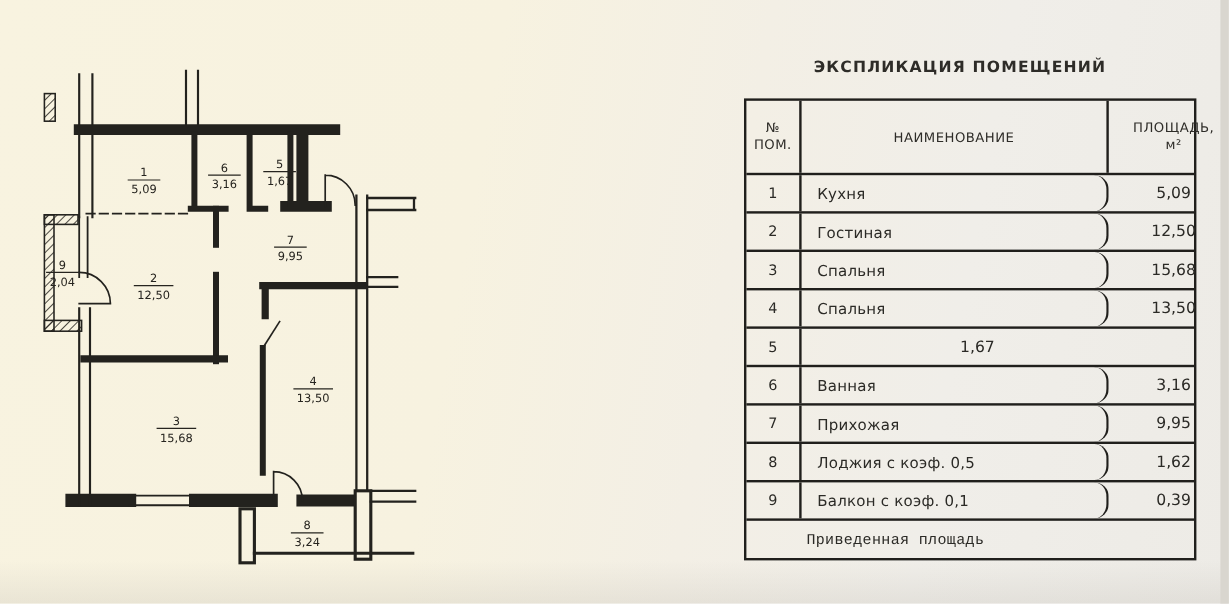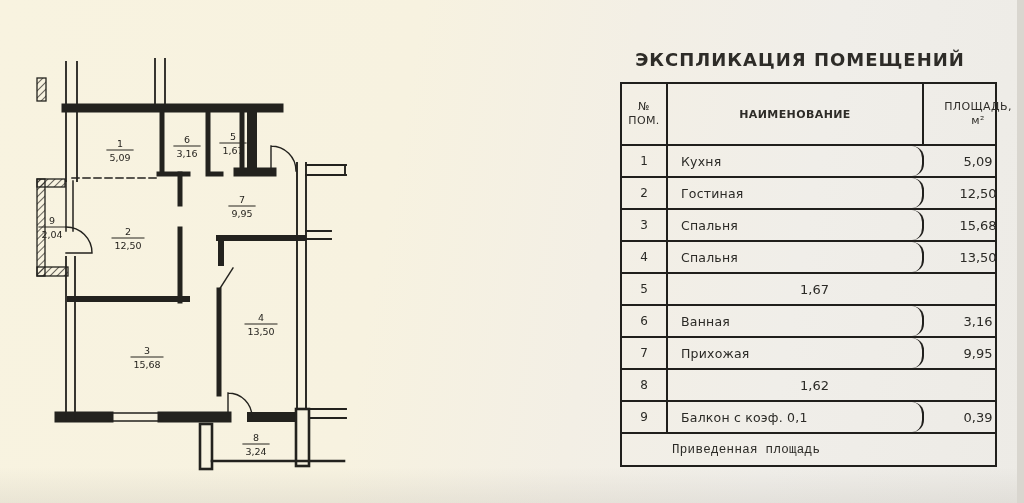--- a/index.html
+++ b/index.html
@@ -8,21 +8,21 @@
     font-family:"DejaVu Sans",sans-serif;color:#2b2a26;
     background:linear-gradient(100deg,#f8f3e0 0%,#f7f2e0 38%,#f3efe5 58%,#f0eee9 76%,#edebe6 100%);
   }
   .bottom-shade{position:absolute;left:0;right:0;bottom:0;height:36px;
     background:linear-gradient(to bottom,rgba(190,186,178,0) 0%,rgba(190,186,178,.25) 100%);}
   .right-edge{position:absolute;top:0;right:0;width:7px;height:503px;background:#d9d6cf;}
   .plan-svg{position:absolute;left:0;top:0;}
 
   .table-title{
     position:absolute;left:600px;top:49px;width:400px;text-align:center;
-    font-size:18px;letter-spacing:1px;color:#2e2c28;font-weight:bold;
+    font-size:13px;letter-spacing:1px;color:#2e2c28;font-weight:bold;
   }
   .extable{
     position:absolute;left:620px;top:82px;width:377px;
     border:2.5px solid #201f1c;box-sizing:border-box;
   }
   .trow{display:grid;grid-template-columns:46px 1fr 71px;border-top:2px solid #201f1c;box-sizing:border-box;}
   .trow.head{border-top:none;height:60px;}
   .trow.data{height:32px;}
   .trow.total{height:33px;grid-template-columns:1fr 71px;font-family:Liberation Mono, monospace;}
   .c{border-right:2px solid #201f1c;display:flex;align-items:center;justify-content:center;box-sizing:border-box;min-width:0;}
@@ -154,21 +154,21 @@
 </svg>
 
 <div class="table-title">ЭКСПЛИКАЦИЯ ПОМЕЩЕНИЙ</div>
 
 <div class="extable">
   <div class="trow head">
     <div class="c num stack">
       <div>№</div>
       <div>ПОМ.</div>
     </div>
-    <div class="c name" style="justify-content:center;padding-left:0;font-weight:bold;">НАИМЕНОВАНИЕ</div>
+    <div class="c name" style="justify-content:center;padding-left:0;">НАИМЕНОВАНИЕ</div>
     <div class="c area stack">
       <div>ПЛОЩАДЬ,</div>
       <div>м²</div>
     </div>
   </div>
 
   <div>
       <div class="trow data">
     <div class="c num">1</div>
     <div class="c name">Кухня</div>
@@ -198,20 +198,21 @@
     <div class="c name">Ванная</div>
     <div class="c area">3,16</div>
   </div>
       <div class="trow data">
     <div class="c num">7</div>
     <div class="c name">Прихожая</div>
     <div class="c area">9,95</div>
   </div>
       <div class="trow data">
     <div class="c num">8</div>
+    <div class="c name">Лоджия с коэф. 0,5</div>
     <div class="c area">1,62</div>
   </div>
       <div class="trow data">
     <div class="c num">9</div>
     <div class="c name">Балкон с коэф. 0,1</div>
     <div class="c area">0,39</div>
   </div>
     </div>
 
   <div class="trow total">

